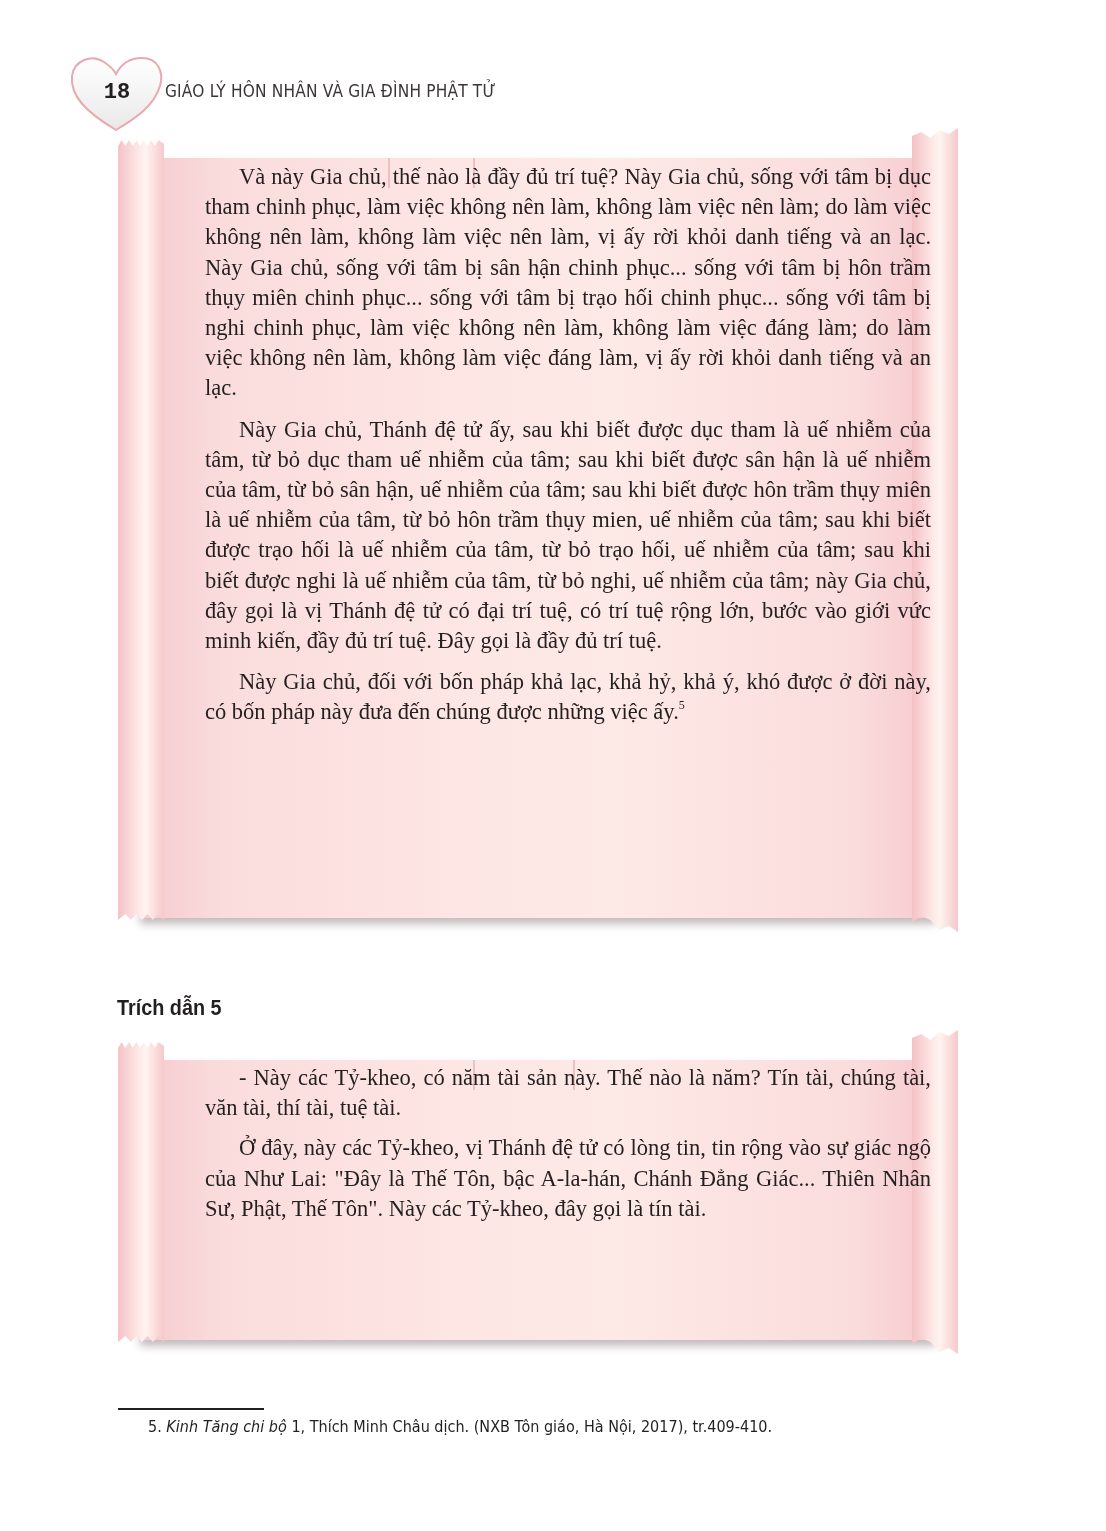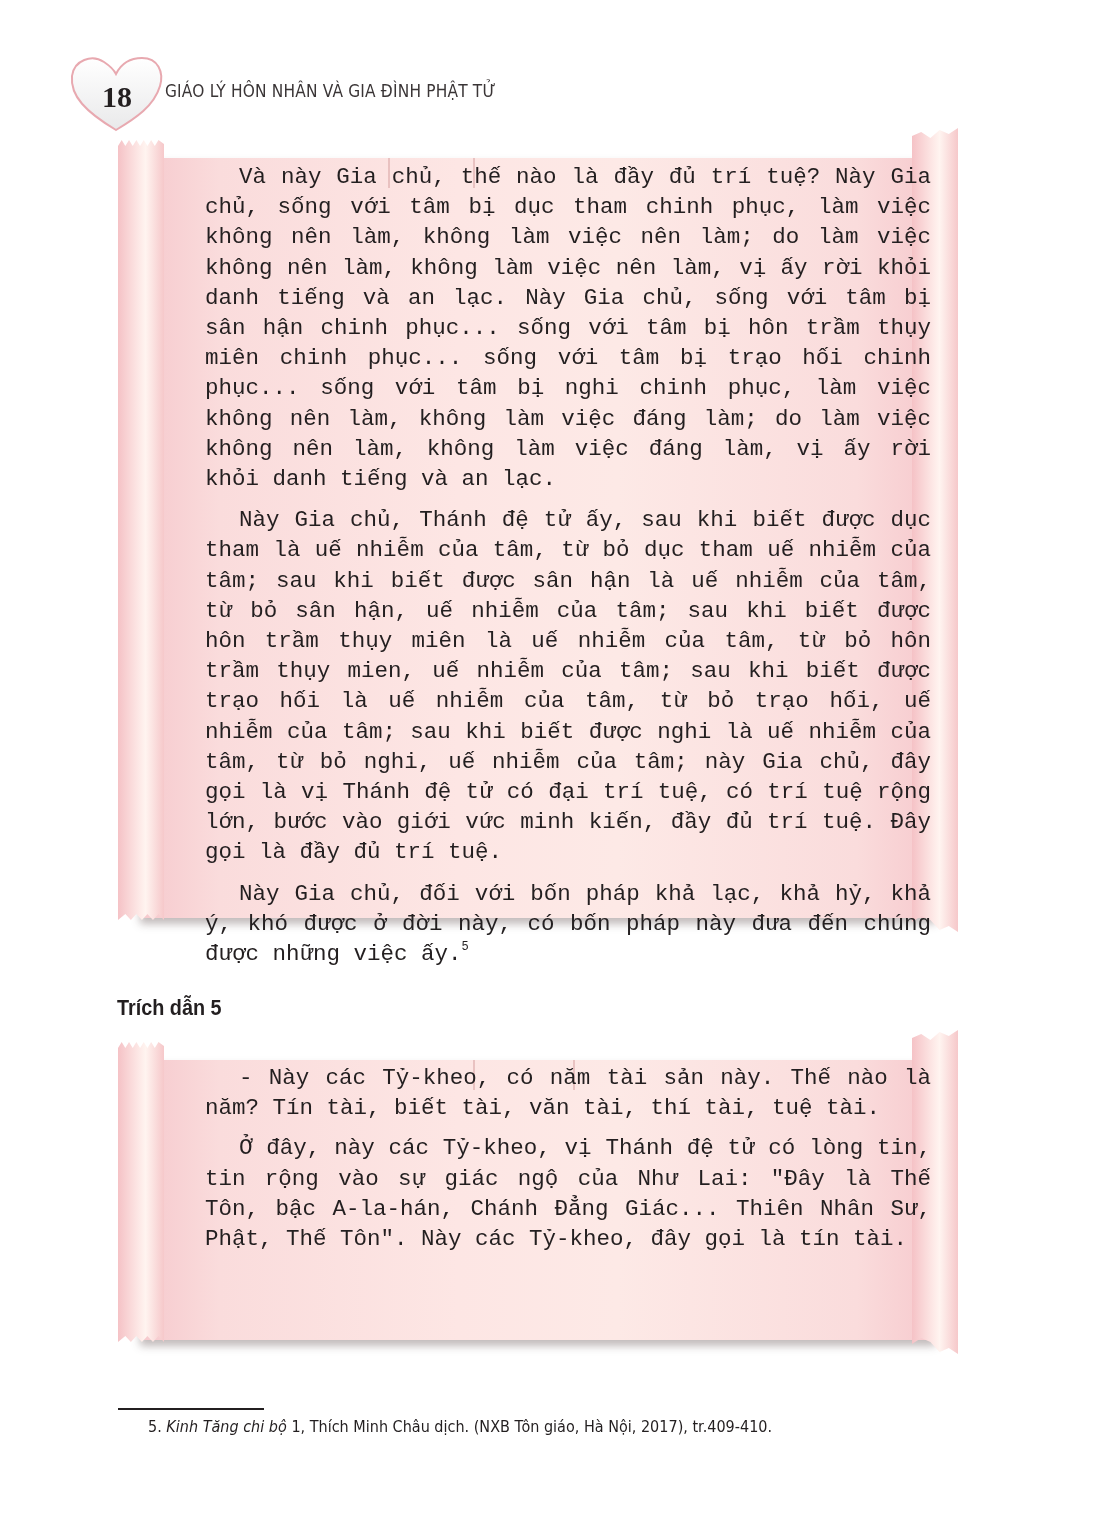--- a/index.html
+++ b/index.html
@@ -1,21 +1,21 @@
 <!DOCTYPE html>
 <html><head>
 <meta charset="utf-8">
 <style>
   html, body { margin: 0; padding: 0; background: #ffffff; }
   body { width: 1106px; height: 1531px; position: relative; overflow: hidden; font-family: "DejaVu Sans", sans-serif; color: #231f20; }
 
   
   .heart { position: absolute; left: 66px; top: 52px; width: 100px; height: 84px; }
   .heart svg { width: 100%; height: 100%; display: block; }
-  .page-num { position: absolute; left: 97px; top: 80px; width: 40px; text-align: center; font-family: Liberation Serif, serif; font-weight: bold; font-size: 30px; color: #231f20; }
+  .page-num { position: absolute; left: 97px; top: 80px; width: 40px; text-align: center; font-family: Liberation Mono, monospace; font-weight: bold; font-size: 22px; color: #231f20; }
   .running-head { position: absolute; left: 165px; top: 81px; font-family: "DejaVu Sans", sans-serif; font-size: 17.5px; letter-spacing: 0.2px; color: #3a3536; transform: scaleX(0.88); transform-origin: left center; white-space: nowrap; }
 
   
   .scroll { position: absolute; }
   .scroll .body {
     position: absolute; left: 22px; right: 22px; top: 30px; bottom: 30px;
     background: linear-gradient(90deg, #f6c9cd 0%, #fadcdc 10%, #fde6e4 40%, #fde9e6 60%, #fadcdc 90%, #f6c9cd 100%);
     box-shadow: 0 6px 8px rgba(80,60,60,0.35);
   }
   .scroll .roll-left, .scroll .roll-right {
@@ -23,21 +23,21 @@
     background: linear-gradient(90deg, #f5c2c6 0%, #fde8e6 45%, #fff4f0 60%, #f6c8ca 100%);
     box-shadow: 0 5px 6px rgba(80,60,60,0.35);
   }
   .scroll .roll-left { left: 0; top: 12px; height: calc(100% - 40px); clip-path: polygon(0 6px, 8% 0, 16% 6px, 24% 0, 32% 6px, 40% 0, 48% 6px, 56% 0, 64% 6px, 72% 0, 80% 6px, 88% 0, 100% 4px, 100% 100%, 88% calc(100% - 6px), 76% 100%, 64% calc(100% - 6px), 52% 100%, 40% calc(100% - 6px), 28% 100%, 16% calc(100% - 6px), 0 100%); }
   .scroll .roll-right { right: 0; top: 0; height: calc(100% - 16px); clip-path: polygon(0 8px, 20% 4px, 40% 10px, 60% 2px, 80% 6px, 100% 0, 100% 100%, 80% calc(100% - 6px), 60% calc(100% - 2px), 40% calc(100% - 12px), 20% calc(100% - 16px), 0 calc(100% - 10px)); }
   .scroll .tear { position: absolute; top: 30px; width: 2px; height: 30px; background: rgba(220,170,170,0.6); }
 
   .scroll-1 { left: 118px; top: 128px; width: 840px; height: 820px; }
   .scroll-2 { left: 118px; top: 1030px; width: 840px; height: 340px; }
 
-  .text { position: absolute; left: 205px; width: 726px; font-family: Liberation Mono, monospace; font-size: 22.5px; line-height: 30.2px; color: #231f20; text-align: justify; }
+  .text { position: absolute; left: 205px; width: 726px; font-family: Liberation Serif, serif; font-size: 22.5px; line-height: 30.2px; color: #231f20; text-align: justify; }
   .text p { margin: 0 0 11px 0; text-indent: 34px; }
   .text sup { font-size: 12px; line-height: 0; vertical-align: 10px; }
   .text-1 { top: 162px; }
   .text-2 { top: 1063px; }
   .text-2 p { margin-bottom: 10px; }
 
   .section-title { position: absolute; left: 117px; top: 995px; font-family: "Liberation Sans", sans-serif; font-weight: bold; font-size: 22px; color: #231f20; transform: scaleX(0.9); transform-origin: left center; }
 
   .footnote-rule { position: absolute; left: 118px; top: 1408px; width: 146px; height: 2px; background: #231f20; }
   .footnote { position: absolute; left: 148px; top: 1418px; font-family: "DejaVu Sans", sans-serif; font-size: 15.5px; color: #231f20; white-space: nowrap; transform: scaleX(0.93); transform-origin: left center; }
@@ -78,21 +78,21 @@
 
 <div class="scroll scroll-2">
   <div class="body"></div>
   <div class="tear" style="left:355px;"></div>
   <div class="tear" style="left:455px;"></div>
   <div class="roll-left"></div>
   <div class="roll-right"></div>
 </div>
 
 <div class="text text-2">
-  <p>- Này các Tỷ-kheo, có năm tài sản này. Thế nào là năm? Tín tài, biết tài, văn tài, thí tài, tuệ tài.</p>
+  <p>- Này các Tỷ-kheo, có năm tài sản này. Thế nào là năm? Tín tài, chúng tài, văn tài, thí tài, tuệ tài.</p>
   <p>Ở đây, này các Tỷ-kheo, vị Thánh đệ tử có lòng tin, tin rộng vào sự giác ngộ của Như Lai: "Đây là Thế Tôn, bậc A-la-hán, Chánh Đẳng Giác... Thiên Nhân Sư, Phật, Thế Tôn". Này các Tỷ-kheo, đây gọi là tín tài.</p>
 </div>
 
 <div class="footnote-rule"></div>
 <div class="footnote">
   <span>5.</span>
   <em>Kinh Tăng chi bộ</em><span> 1, Thích Minh Châu dịch. (NXB Tôn giáo, Hà Nội, 2017), tr.409-410.</span>
 </div>
 
 </body></html>

